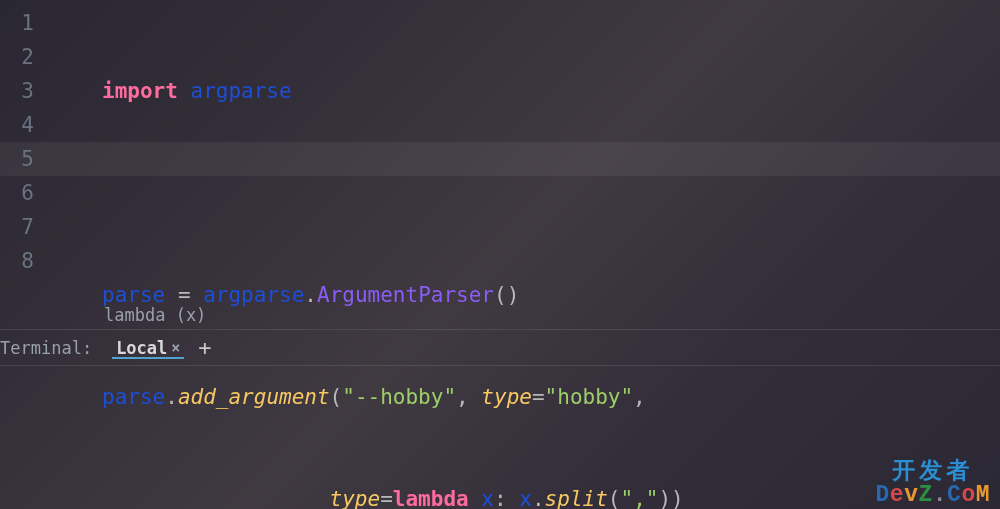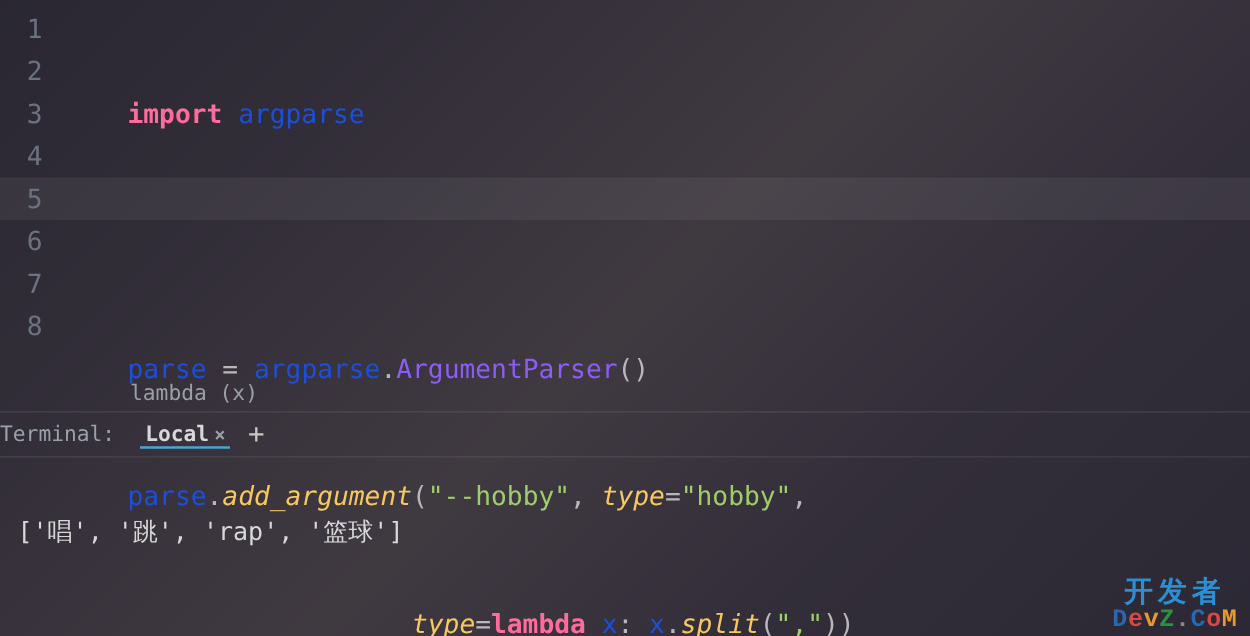--- a/index.html
+++ b/index.html
@@ -102,21 +102,21 @@
 
   .watermark {
     position:absolute;
     right: 10px; bottom: 2px;
     text-align:center;
     z-index:2;
     font-family: Liberation Mono, monospace;
     line-height:1;
   }
   .watermark .cn { color:#2b8fd6; font-size:23px; font-weight:700; letter-spacing:4px; }
-  .watermark .en { font-size:20px; font-weight:700; letter-spacing:0.5px; }
+  .watermark .en { font-size:23px; font-weight:700; letter-spacing:0.5px; }
   .watermark .en .d { color:#2868b0; }
   .watermark .en .e { color:#d84848; }
   .watermark .en .v { color:#e89830; }
   .watermark .en .z { color:#2b9040; }
   .watermark .en .dot { color:#888; }
   .watermark .en .c { color:#2868b0; }
   .watermark .en .o { color:#d84848; }
   .watermark .en .m { color:#e89830; }
 </style>
 </head>
@@ -154,20 +154,19 @@
   <span class="label">Terminal:</span>
   <span class="tab">
     <span>Local</span>
     <span class="close">×</span>
     <span class="underline"></span>
   </span>
   <span class="plus">+</span>
 </div>
 
 <div class="terminal">
-<div>['唱', '跳', 'rap', '篮球']</div>
 
 </div>
 
 <div class="watermark">
   <div class="cn">开发者</div>
   <div class="en"><span class="d">D</span><span class="e">e</span><span class="v">v</span><span class="z">Z</span><span class="dot">.</span><span class="c">C</span><span class="o">o</span><span class="m">M</span></div>
 </div>
 
 </body></html>

